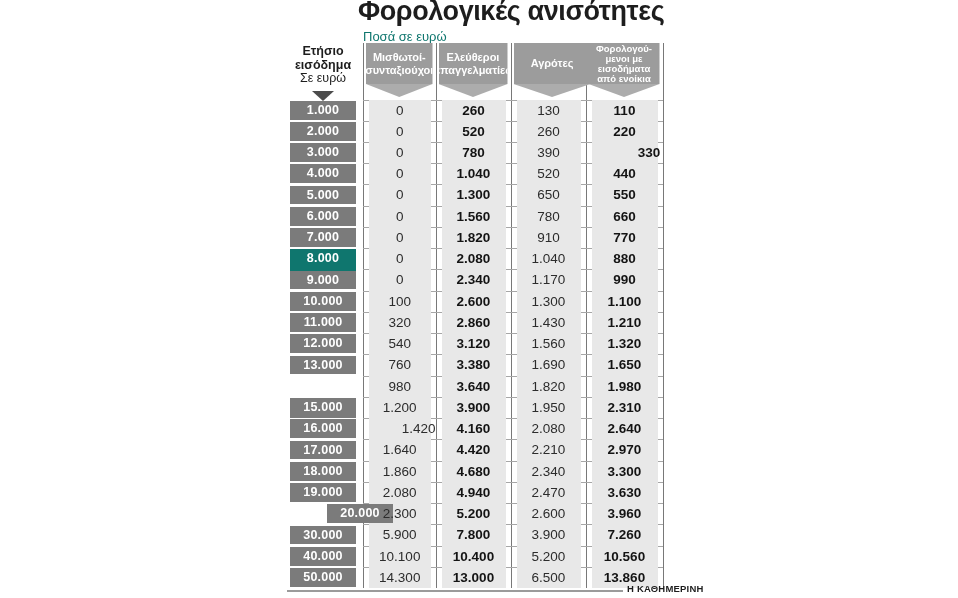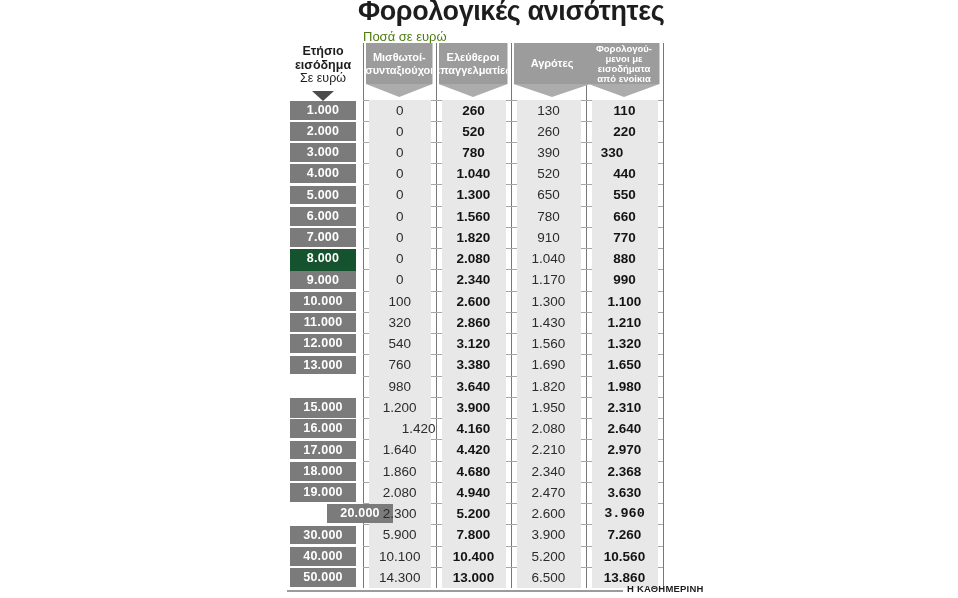--- a/index.html
+++ b/index.html
@@ -18,21 +18,21 @@
     font-size: 27px;
     font-weight: bold;
     color: #1d1d1d;
     letter-spacing: -0.4px;
     white-space: nowrap;
   }
   .subtitle {
     position: absolute;
     left: 363px; top: 29px;
     font-size: 13px;
-    color: #4d7c0f;
+    color: #0f766e;
     white-space: nowrap;
   }
   .income-header {
     position: absolute;
     left: 288px; top: 45px;
     width: 70px;
     text-align: center;
     color: #1d1d1d;
     font-size: 12.5px;
     line-height: 13.5px;
@@ -175,42 +175,42 @@
       <div class="value-cell bold" style="left: 586.5px; width: 76px; top: 99.5px; height: 21.24px; line-height: 21.24px;">110</div>
       <div class="income-cell" style="top: 121.94px; height: 18.84px; line-height: 18.84px; background: rgb(123, 123, 123);">2.000</div>
       <div class="value-cell" style="left: 364px; width: 71.5px; top: 120.74px; height: 21.24px; line-height: 21.24px;">0</div>
       <div class="value-cell bold" style="left: 436.5px; width: 74px; top: 120.74px; height: 21.24px; line-height: 21.24px;">520</div>
       <div class="value-cell" style="left: 511.5px; width: 74px; top: 120.74px; height: 21.24px; line-height: 21.24px;">260</div>
       <div class="value-cell bold" style="left: 586.5px; width: 76px; top: 120.74px; height: 21.24px; line-height: 21.24px;">220</div>
       <div class="income-cell" style="top: 143.18px; height: 18.84px; line-height: 18.84px; background: rgb(123, 123, 123);">3.000</div>
       <div class="value-cell" style="left: 364px; width: 71.5px; top: 141.98px; height: 21.24px; line-height: 21.24px;">0</div>
       <div class="value-cell bold" style="left: 436.5px; width: 74px; top: 141.98px; height: 21.24px; line-height: 21.24px;">780</div>
       <div class="value-cell" style="left: 511.5px; width: 74px; top: 141.98px; height: 21.24px; line-height: 21.24px;">390</div>
-      <div class="value-cell bold" style="left: 574px; width: 76px; top: 141.98px; height: 21.24px; line-height: 21.24px;">330</div>
+      <div class="value-cell bold" style="left: 611px; width: 76px; top: 141.98px; height: 21.24px; line-height: 21.24px;">330</div>
       <div class="income-cell" style="top: 164.42px; height: 18.84px; line-height: 18.84px; background: rgb(123, 123, 123);">4.000</div>
       <div class="value-cell" style="left: 364px; width: 71.5px; top: 163.22px; height: 21.24px; line-height: 21.24px;">0</div>
       <div class="value-cell bold" style="left: 436.5px; width: 74px; top: 163.22px; height: 21.24px; line-height: 21.24px;">1.040</div>
       <div class="value-cell" style="left: 511.5px; width: 74px; top: 163.22px; height: 21.24px; line-height: 21.24px;">520</div>
       <div class="value-cell bold" style="left: 586.5px; width: 76px; top: 163.22px; height: 21.24px; line-height: 21.24px;">440</div>
       <div class="income-cell" style="top: 185.66px; height: 18.84px; line-height: 18.84px; background: rgb(123, 123, 123);">5.000</div>
       <div class="value-cell" style="left: 364px; width: 71.5px; top: 184.46px; height: 21.24px; line-height: 21.24px;">0</div>
       <div class="value-cell bold" style="left: 436.5px; width: 74px; top: 184.46px; height: 21.24px; line-height: 21.24px;">1.300</div>
       <div class="value-cell" style="left: 511.5px; width: 74px; top: 184.46px; height: 21.24px; line-height: 21.24px;">650</div>
       <div class="value-cell bold" style="left: 586.5px; width: 76px; top: 184.46px; height: 21.24px; line-height: 21.24px;">550</div>
       <div class="income-cell" style="top: 206.9px; height: 18.84px; line-height: 18.84px; background: rgb(123, 123, 123);">6.000</div>
       <div class="value-cell" style="left: 364px; width: 71.5px; top: 205.7px; height: 21.24px; line-height: 21.24px;">0</div>
       <div class="value-cell bold" style="left: 436.5px; width: 74px; top: 205.7px; height: 21.24px; line-height: 21.24px;">1.560</div>
       <div class="value-cell" style="left: 511.5px; width: 74px; top: 205.7px; height: 21.24px; line-height: 21.24px;">780</div>
       <div class="value-cell bold" style="left: 586.5px; width: 76px; top: 205.7px; height: 21.24px; line-height: 21.24px;">660</div>
       <div class="income-cell" style="top: 228.14px; height: 18.84px; line-height: 18.84px; background: rgb(123, 123, 123);">7.000</div>
       <div class="value-cell" style="left: 364px; width: 71.5px; top: 226.94px; height: 21.24px; line-height: 21.24px;">0</div>
       <div class="value-cell bold" style="left: 436.5px; width: 74px; top: 226.94px; height: 21.24px; line-height: 21.24px;">1.820</div>
       <div class="value-cell" style="left: 511.5px; width: 74px; top: 226.94px; height: 21.24px; line-height: 21.24px;">910</div>
       <div class="value-cell bold" style="left: 586.5px; width: 76px; top: 226.94px; height: 21.24px; line-height: 21.24px;">770</div>
-      <div class="income-cell" style="top: 249.38px; height: 33px; line-height: 18.84px; background: #14532d;">8.000</div>
+      <div class="income-cell" style="top: 249.38px; height: 33px; line-height: 18.84px; background: #0f766e;">8.000</div>
       <div class="value-cell" style="left: 364px; width: 71.5px; top: 248.18px; height: 21.24px; line-height: 21.24px;">0</div>
       <div class="value-cell bold" style="left: 436.5px; width: 74px; top: 248.18px; height: 21.24px; line-height: 21.24px;">2.080</div>
       <div class="value-cell" style="left: 511.5px; width: 74px; top: 248.18px; height: 21.24px; line-height: 21.24px;">1.040</div>
       <div class="value-cell bold" style="left: 586.5px; width: 76px; top: 248.18px; height: 21.24px; line-height: 21.24px;">880</div>
       <div class="income-cell" style="top: 270.62px; height: 18.84px; line-height: 18.84px; background: rgb(123, 123, 123);">9.000</div>
       <div class="value-cell" style="left: 364px; width: 71.5px; top: 269.42px; height: 21.24px; line-height: 21.24px;">0</div>
       <div class="value-cell bold" style="left: 436.5px; width: 74px; top: 269.42px; height: 21.24px; line-height: 21.24px;">2.340</div>
       <div class="value-cell" style="left: 511.5px; width: 74px; top: 269.42px; height: 21.24px; line-height: 21.24px;">1.170</div>
       <div class="value-cell bold" style="left: 586.5px; width: 76px; top: 269.42px; height: 21.24px; line-height: 21.24px;">990</div>
       <div class="income-cell" style="top: 291.86px; height: 18.84px; line-height: 18.84px; background: rgb(123, 123, 123);">10.000</div>
@@ -250,31 +250,31 @@
       <div class="value-cell bold" style="left: 586.5px; width: 76px; top: 418.1px; height: 21.24px; line-height: 21.24px;">2.640</div>
       <div class="income-cell" style="top: 440.54px; height: 18.84px; line-height: 18.84px; background: rgb(123, 123, 123);">17.000</div>
       <div class="value-cell" style="left: 364px; width: 71.5px; top: 439.34px; height: 21.24px; line-height: 21.24px;">1.640</div>
       <div class="value-cell bold" style="left: 436.5px; width: 74px; top: 439.34px; height: 21.24px; line-height: 21.24px;">4.420</div>
       <div class="value-cell" style="left: 511.5px; width: 74px; top: 439.34px; height: 21.24px; line-height: 21.24px;">2.210</div>
       <div class="value-cell bold" style="left: 586.5px; width: 76px; top: 439.34px; height: 21.24px; line-height: 21.24px;">2.970</div>
       <div class="income-cell" style="top: 461.78px; height: 18.84px; line-height: 18.84px; background: rgb(123, 123, 123);">18.000</div>
       <div class="value-cell" style="left: 364px; width: 71.5px; top: 460.58px; height: 21.24px; line-height: 21.24px;">1.860</div>
       <div class="value-cell bold" style="left: 436.5px; width: 74px; top: 460.58px; height: 21.24px; line-height: 21.24px;">4.680</div>
       <div class="value-cell" style="left: 511.5px; width: 74px; top: 460.58px; height: 21.24px; line-height: 21.24px;">2.340</div>
-      <div class="value-cell bold" style="left: 586.5px; width: 76px; top: 460.58px; height: 21.24px; line-height: 21.24px;">2.368</div>
+      <div class="value-cell bold" style="left: 586.5px; width: 76px; top: 460.58px; height: 21.24px; line-height: 21.24px;">3.300</div>
       <div class="income-cell" style="top: 483.02px; height: 18.84px; line-height: 18.84px; background: rgb(123, 123, 123);">19.000</div>
       <div class="value-cell" style="left: 364px; width: 71.5px; top: 481.82px; height: 21.24px; line-height: 21.24px;">2.080</div>
       <div class="value-cell bold" style="left: 436.5px; width: 74px; top: 481.82px; height: 21.24px; line-height: 21.24px;">4.940</div>
       <div class="value-cell" style="left: 511.5px; width: 74px; top: 481.82px; height: 21.24px; line-height: 21.24px;">2.470</div>
       <div class="value-cell bold" style="left: 586.5px; width: 76px; top: 481.82px; height: 21.24px; line-height: 21.24px;">3.630</div>
       <div class="income-cell" style="top: 504.26px; height: 18.84px; line-height: 18.84px; background: rgb(123, 123, 123); margin-left: 37px;">20.000</div>
       <div class="value-cell" style="left: 364px; width: 71.5px; top: 503.06px; height: 21.24px; line-height: 21.24px;">2.300</div>
       <div class="value-cell bold" style="left: 436.5px; width: 74px; top: 503.06px; height: 21.24px; line-height: 21.24px;">5.200</div>
       <div class="value-cell" style="left: 511.5px; width: 74px; top: 503.06px; height: 21.24px; line-height: 21.24px;">2.600</div>
-      <div class="value-cell bold" style="left: 586.5px; width: 76px; top: 503.06px; height: 21.24px; line-height: 21.24px; font-family: Liberation Mono, monospace;">3.960</div>
+      <div class="value-cell bold" style="left: 586.5px; width: 76px; top: 503.06px; height: 21.24px; line-height: 21.24px;">3.960</div>
       <div class="income-cell" style="top: 525.5px; height: 18.84px; line-height: 18.84px; background: rgb(123, 123, 123);">30.000</div>
       <div class="value-cell" style="left: 364px; width: 71.5px; top: 524.3px; height: 21.24px; line-height: 21.24px;">5.900</div>
       <div class="value-cell bold" style="left: 436.5px; width: 74px; top: 524.3px; height: 21.24px; line-height: 21.24px;">7.800</div>
       <div class="value-cell" style="left: 511.5px; width: 74px; top: 524.3px; height: 21.24px; line-height: 21.24px;">3.900</div>
       <div class="value-cell bold" style="left: 586.5px; width: 76px; top: 524.3px; height: 21.24px; line-height: 21.24px;">7.260</div>
       <div class="income-cell" style="top: 546.74px; height: 18.84px; line-height: 18.84px; background: rgb(123, 123, 123);">40.000</div>
       <div class="value-cell" style="left: 364px; width: 71.5px; top: 545.54px; height: 21.24px; line-height: 21.24px;">10.100</div>
       <div class="value-cell bold" style="left: 436.5px; width: 74px; top: 545.54px; height: 21.24px; line-height: 21.24px;">10.400</div>
       <div class="value-cell" style="left: 511.5px; width: 74px; top: 545.54px; height: 21.24px; line-height: 21.24px;">5.200</div>
       <div class="value-cell bold" style="left: 586.5px; width: 76px; top: 545.54px; height: 21.24px; line-height: 21.24px;">10.560</div>

